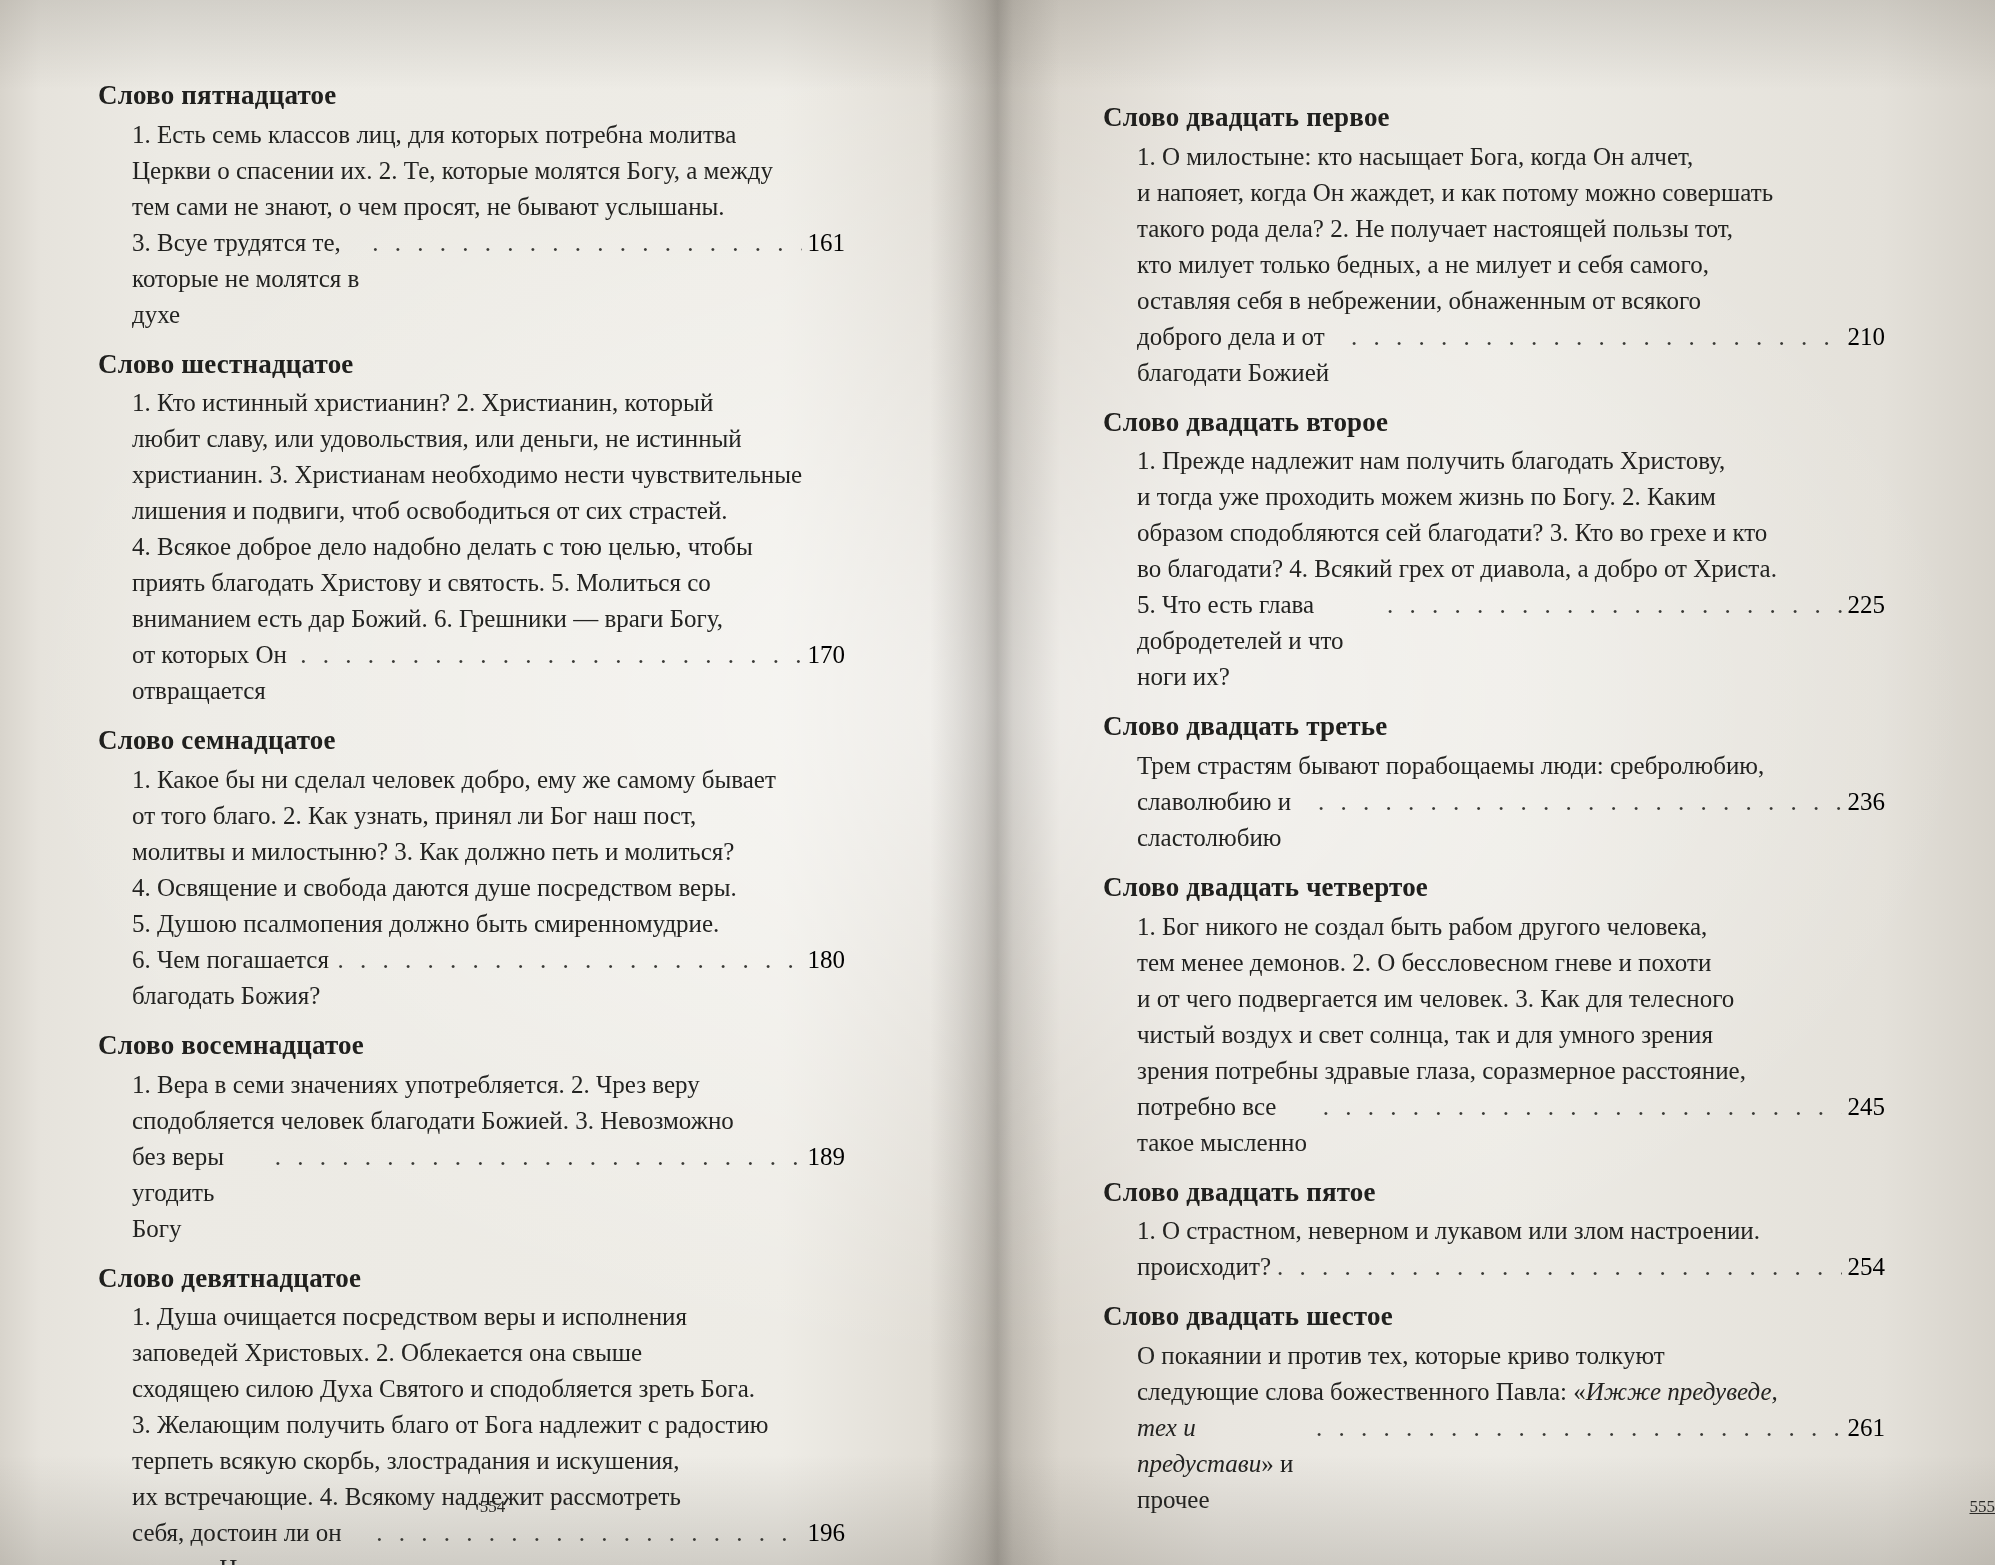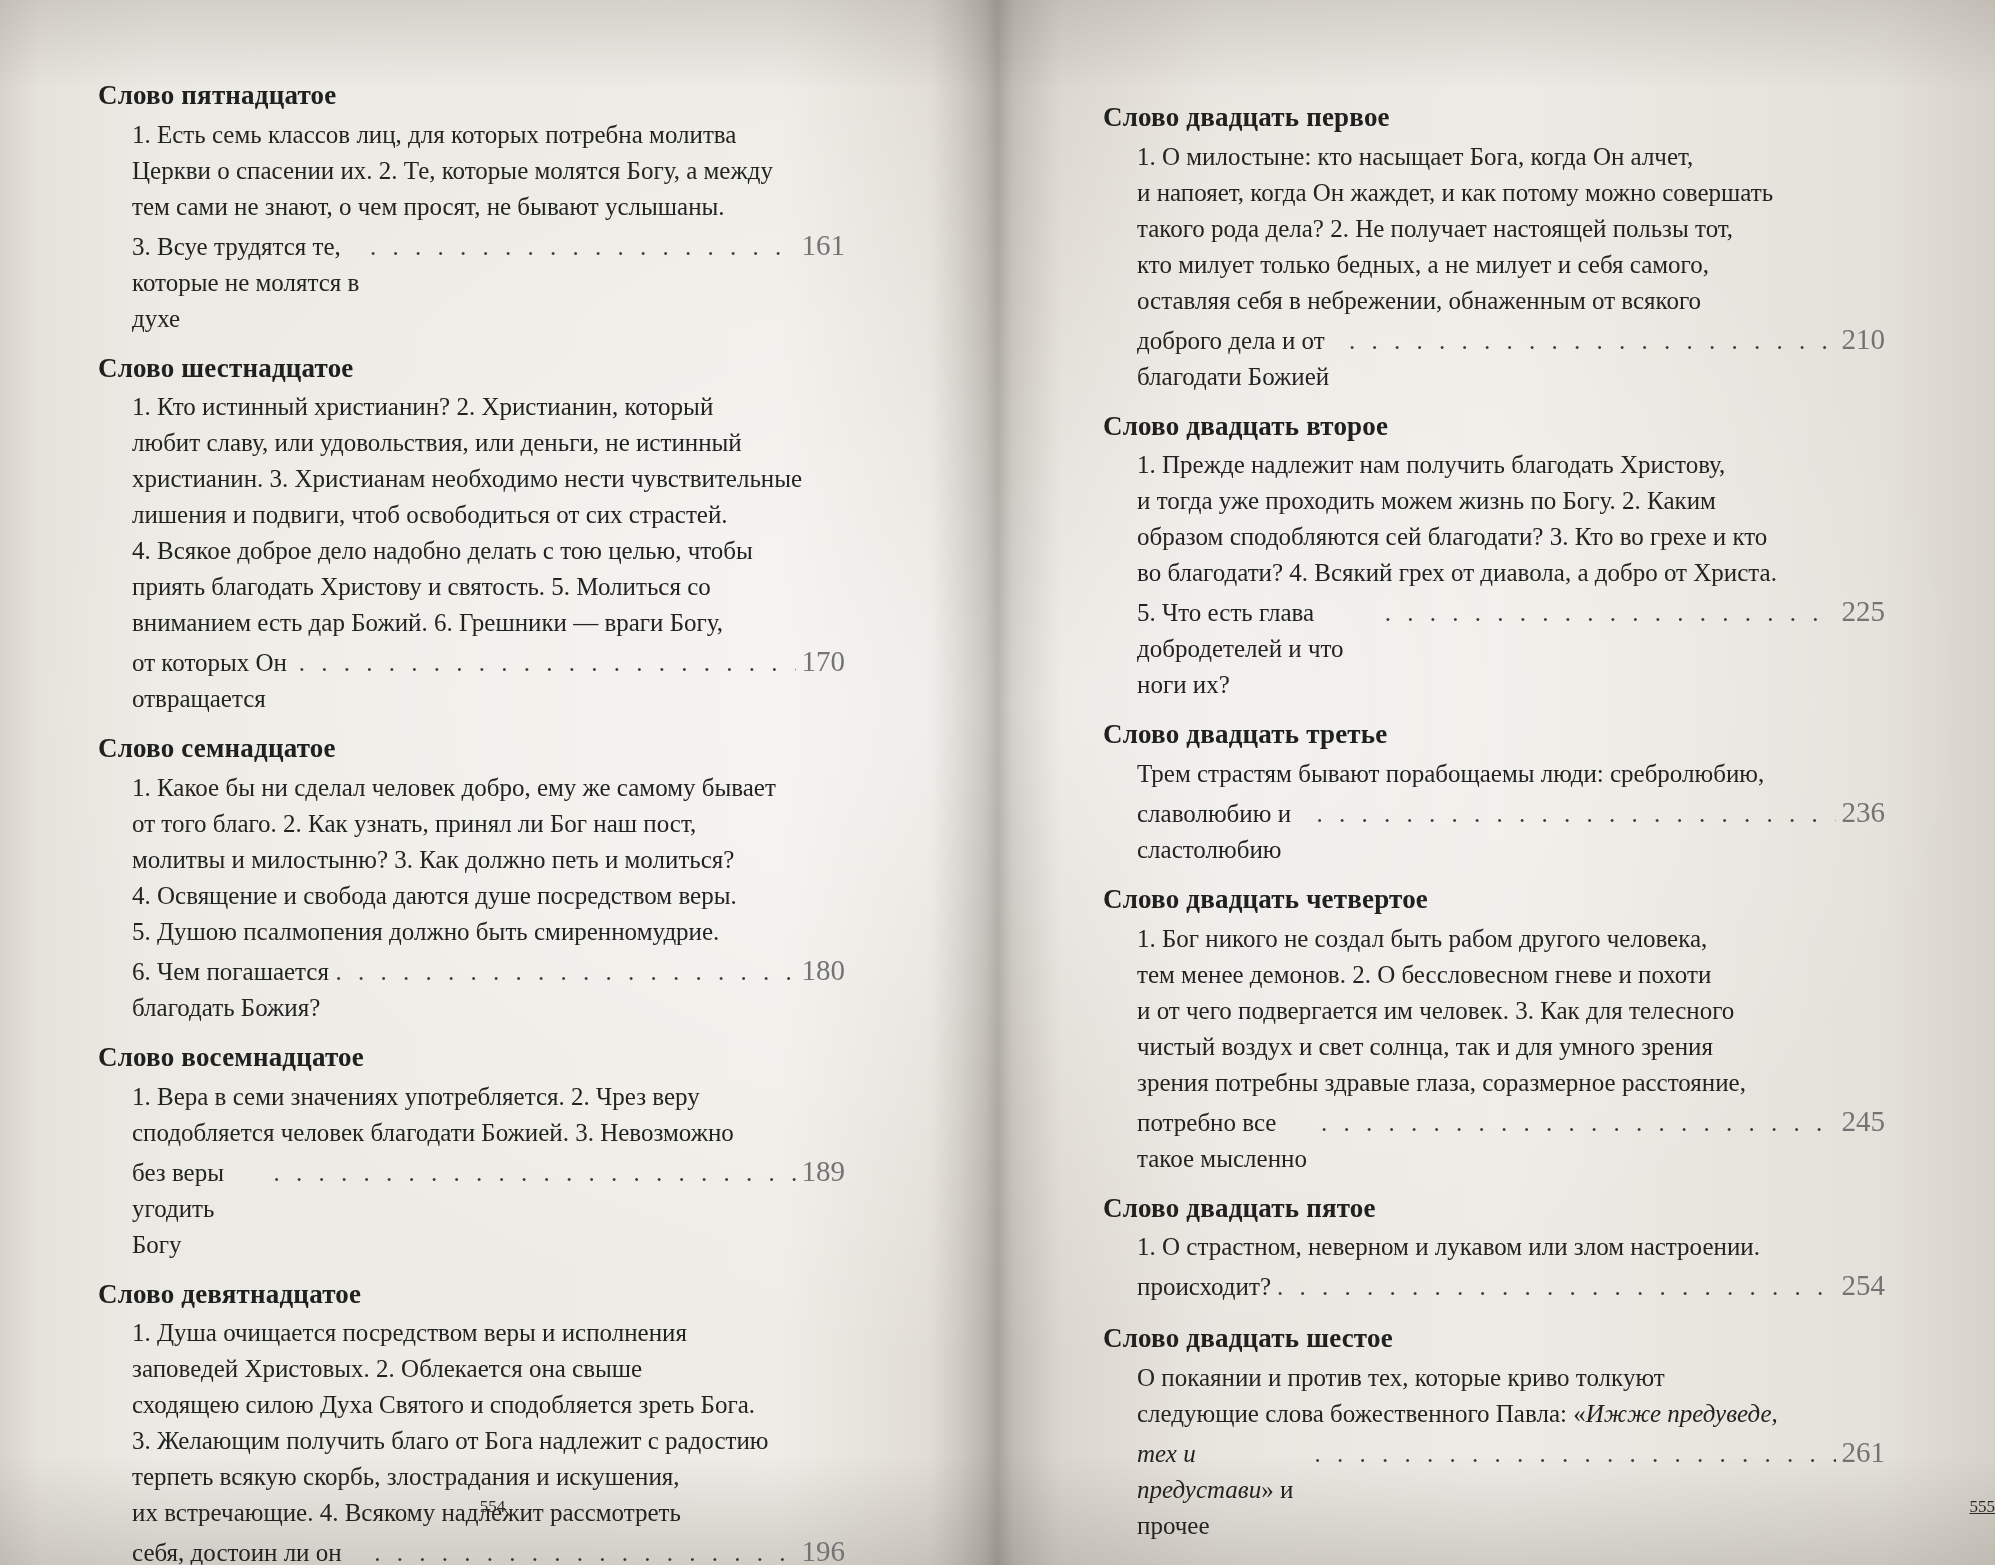--- a/index.html
+++ b/index.html
@@ -86,22 +86,22 @@
     line-height: 1.44;
     padding-left: 34px;
     text-align: left;
     margin-bottom: 14px;
   }
   .entry-body .ital {
     font-style: italic;
     margin-top: 46px;
   }
   .pagenum {
-    font-size: 29px;
-    color: #737373;
+    font-size: 25px;
+    color: #000000;
     white-space: nowrap;
   }
   .line-with-page {
     display: flex;
     align-items: baseline;
     gap: 2px;
   }
   .line-with-page .text {
     flex: 0 1 auto;
   }

